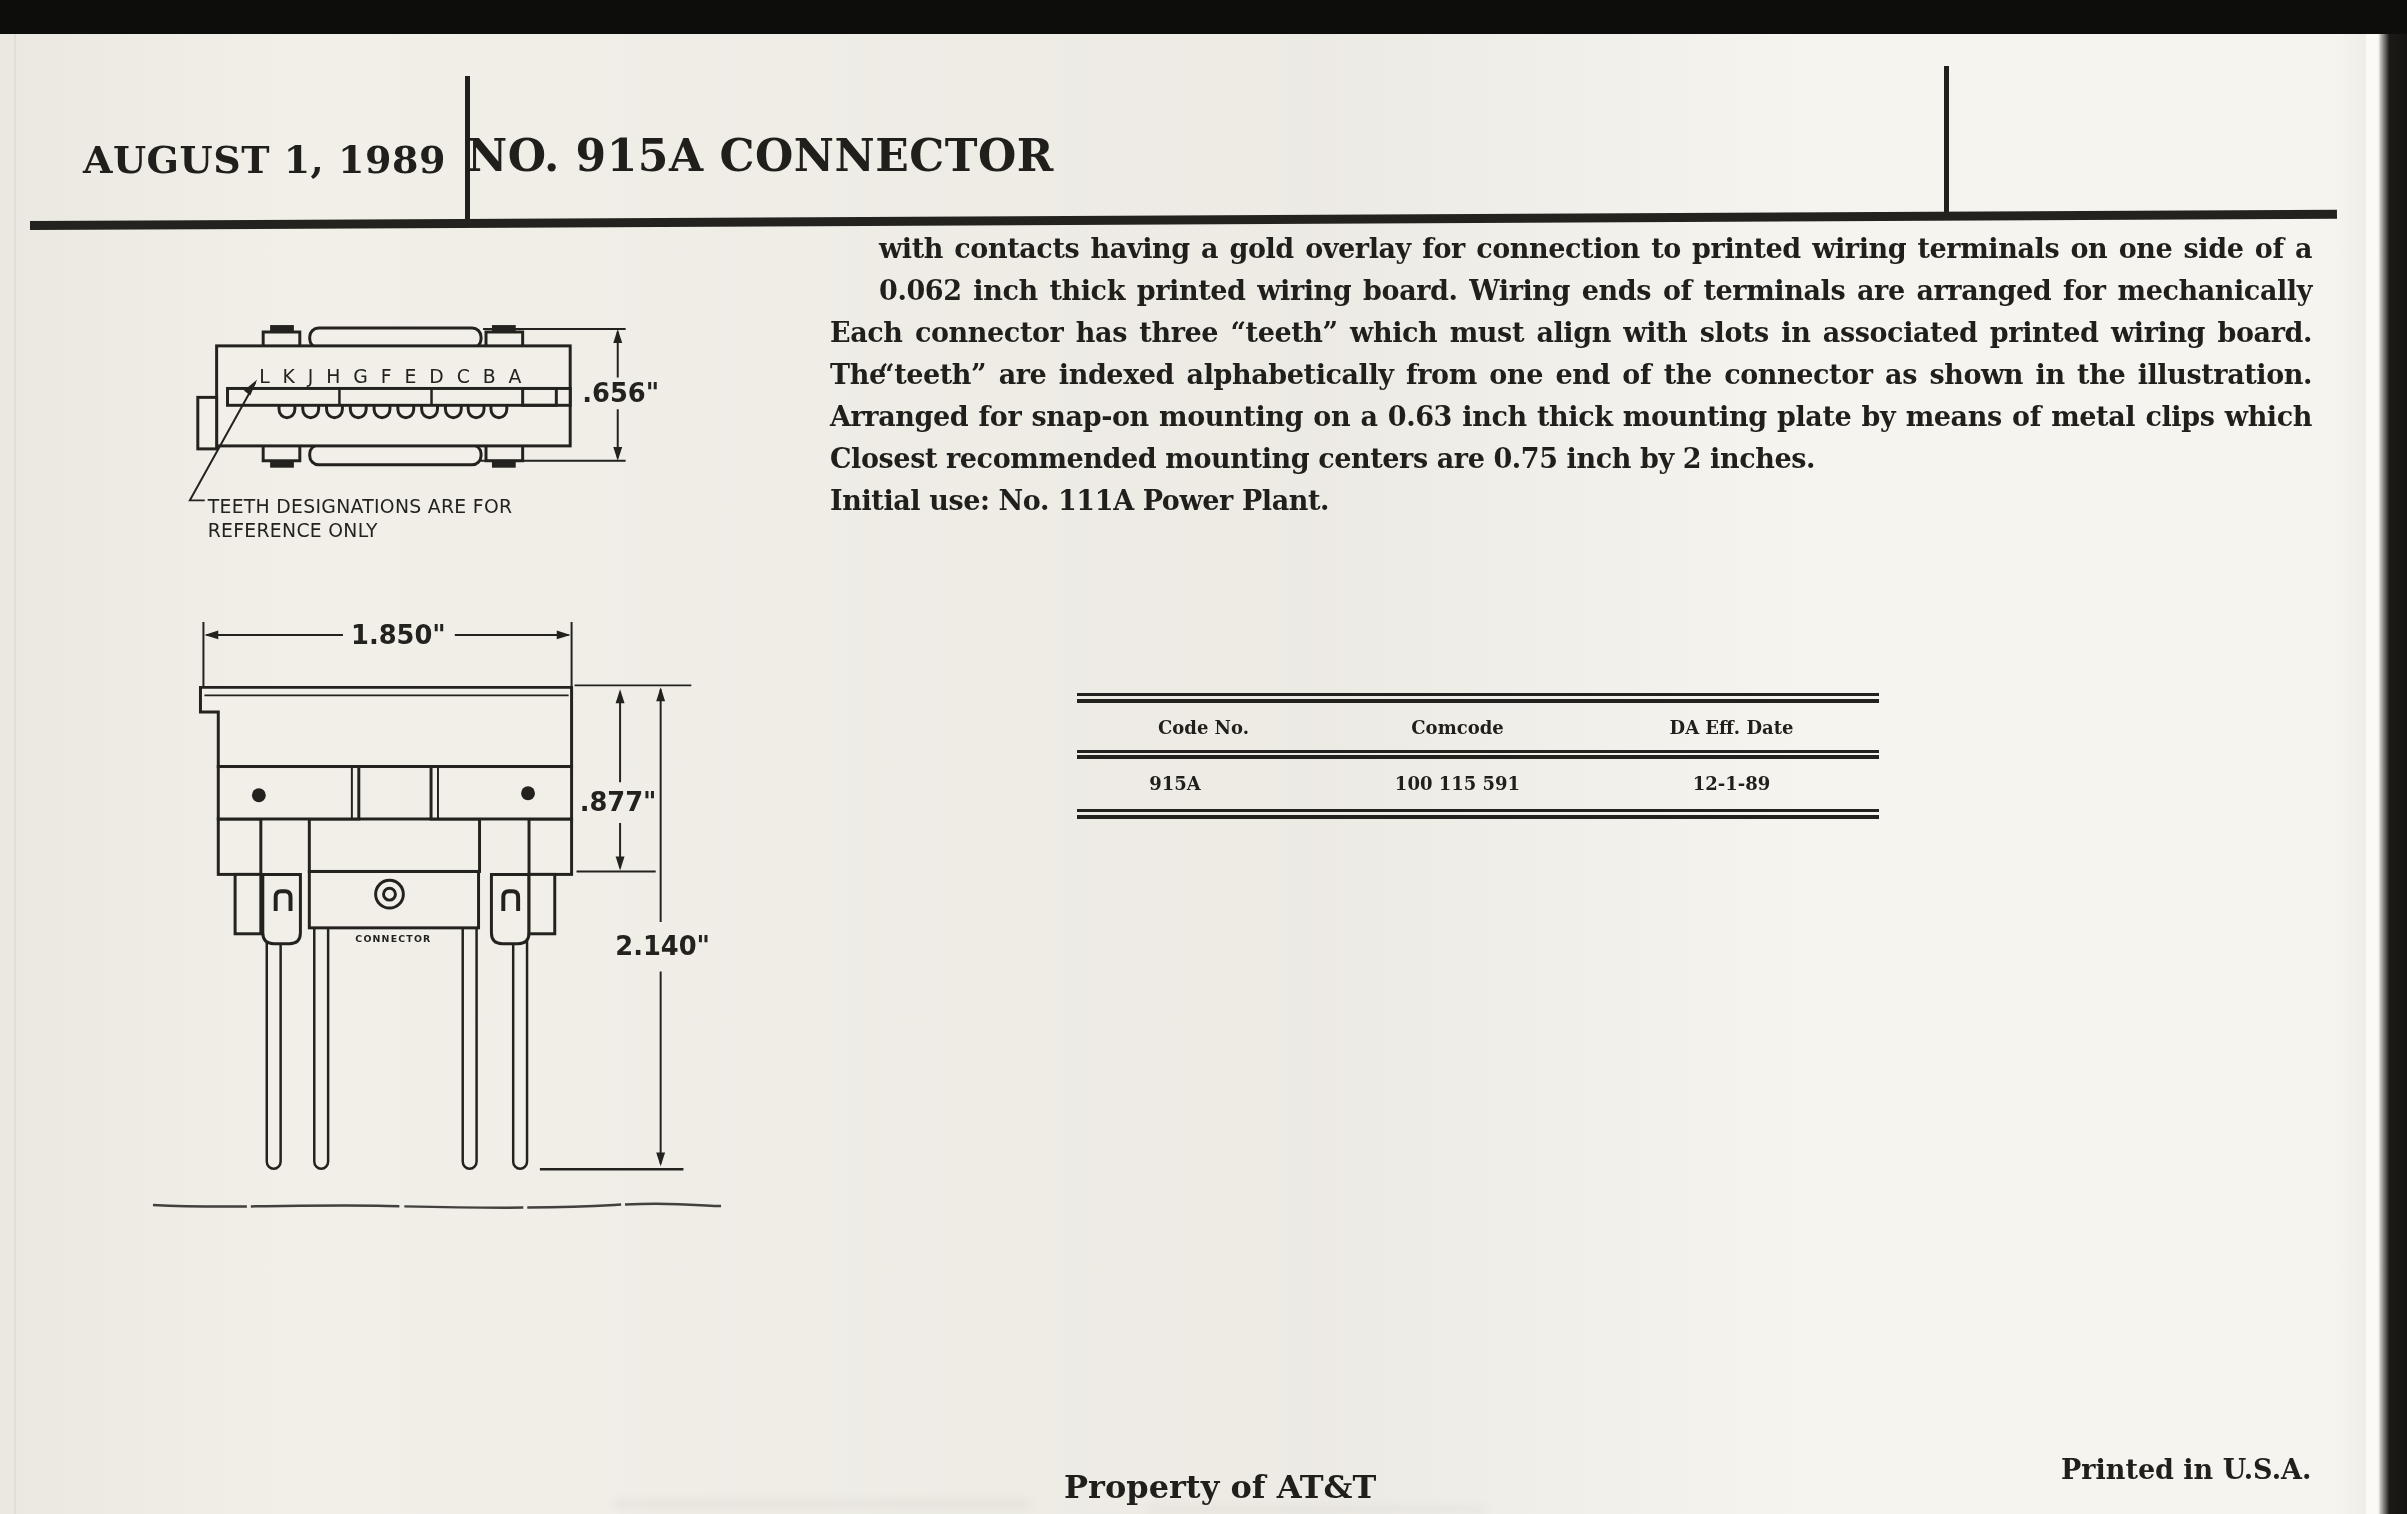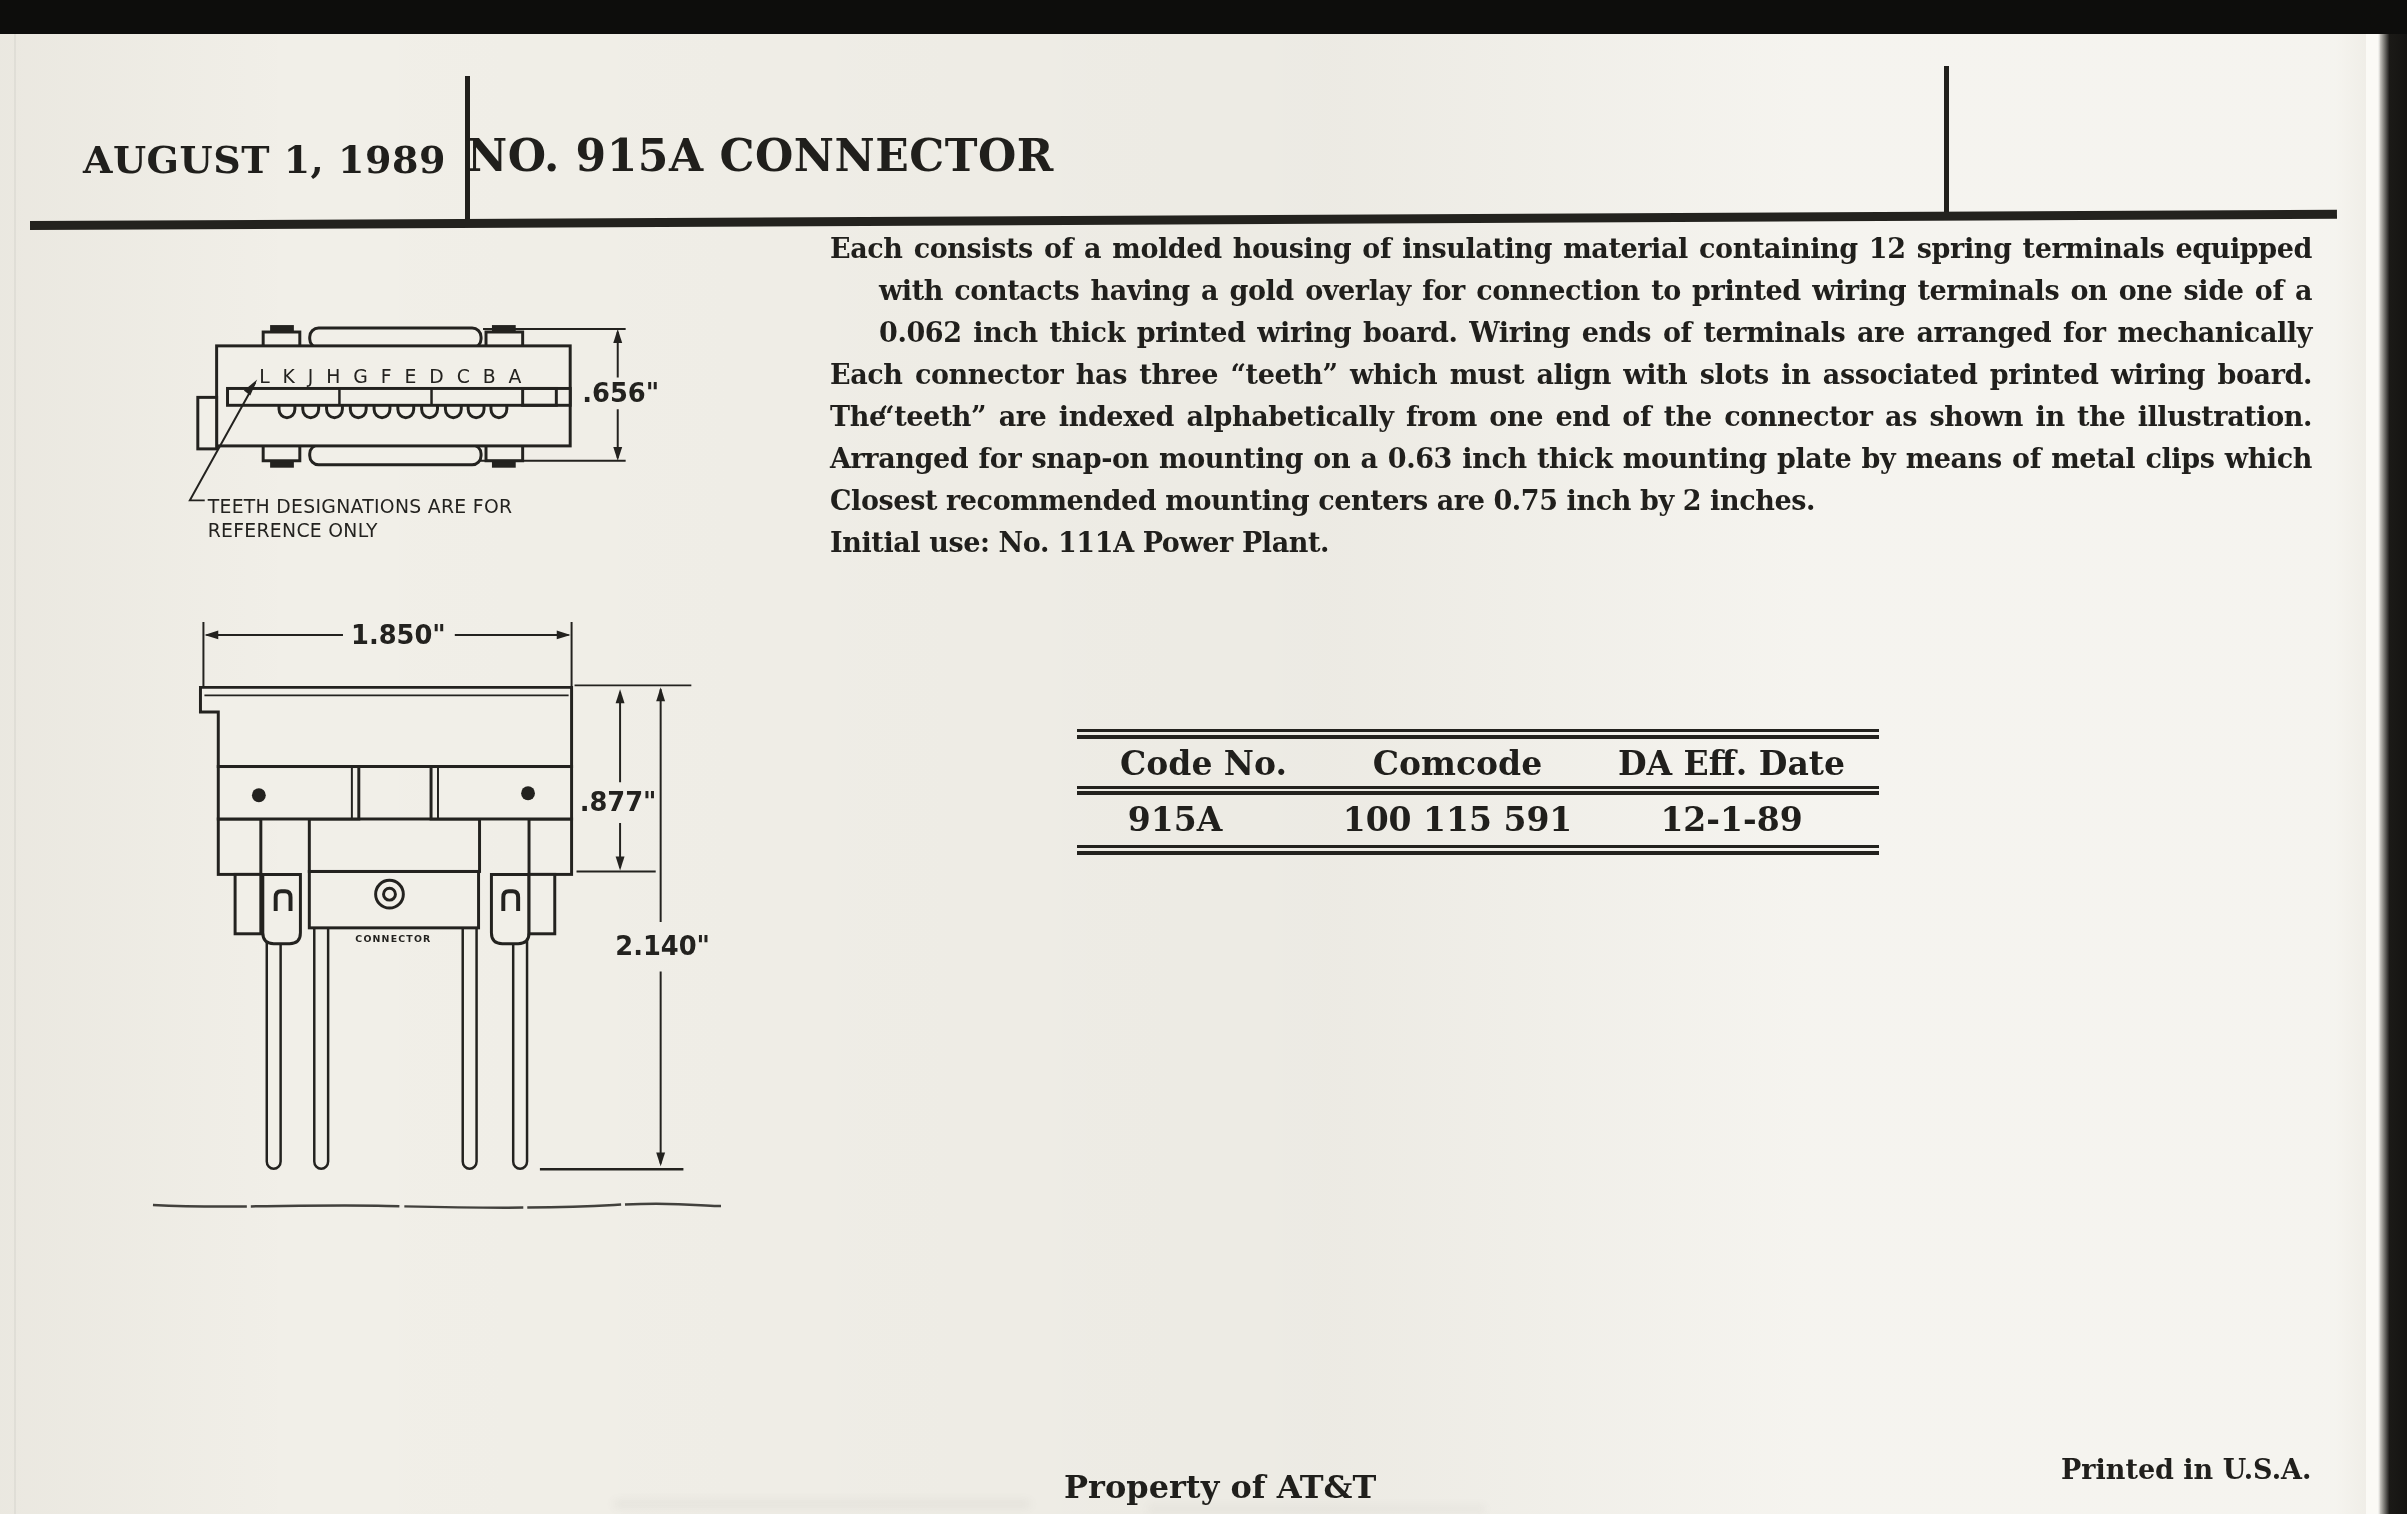--- a/index.html
+++ b/index.html
@@ -27,21 +27,21 @@
   #vline-right{left:1944px;top:66px;height:150px;}
   #header-rule{left:30px;top:221px;width:2307px;height:9px;background:#23221e;
       transform:rotate(-0.28deg);transform-origin:left center;}
   
   #body-text{left:830px;top:228px;width:1482px;font-size:27px;font-weight:700;
       letter-spacing:-0.4px;}
   #body-text .line{height:42px;line-height:42px;white-space:normal;}
   #body-text .cont{margin-left:49px;}
   #body-text .jl{text-align:justify;text-align-last:justify;}
   
-  #spec-table{left:1077px;top:693px;width:802px;font-weight:700;font-size:33px;margin-top:36px;}
+  #spec-table{left:1077px;top:693px;width:802px;font-weight:700;font-size:18px;}
   .t-rule{height:10px;background:linear-gradient(180deg,#23221e 0 32%,rgba(0,0,0,0) 32% 56%,#23221e 56% 100%);}
   .t-rule.mid{height:9px;}
   .t-row{display:flex;}
   .t-row.head{height:47px;line-height:50px;}
   .t-row.data{height:50px;line-height:50px;}
   .t-cell{text-align:center;}
   .c1{width:253px;} .c2{width:255px;} .c3{width:293px;}
   .data .c1{box-sizing:border-box;padding-right:57px;}
   
   svg{overflow:visible;}
@@ -67,21 +67,20 @@
 
 <div class="abs ni" id="date-label">AUGUST 1, 1989</div>
 <div class="abs ni vline" id="vline-left"></div>
 <div class="abs ni vline" id="vline-right"></div>
 <div class="abs ni" id="page-title-wrap">
   <span id="page-title">NO. 915A CONNECTOR</span>
 </div>
 <div class="abs ni" id="header-rule"></div>
 
 <div class="abs ni" id="body-text">
-  <div class="line jl">Each consists of a molded housing of insulating material containing 12 spring terminals equipped</div>
   <div class="line cont jl">with contacts having a gold overlay for connection to printed wiring terminals on one side of a</div>
   <div class="line cont jl">0.062 inch thick printed wiring board. Wiring ends of terminals are arranged for mechanically</div>
   <div class="line jl">Each connector has three “teeth” which must align with slots in associated printed wiring board. The</div>
   <div class="line cont jl">“teeth” are indexed alphabetically from one end of the connector as shown in the illustration.</div>
   <div class="line jl">Arranged for snap-on mounting on a 0.63 inch thick mounting plate by means of metal clips which</div>
   <div class="line">Closest recommended mounting centers are 0.75 inch by 2 inches.</div>
   <div class="line">Initial use: No. 111A Power Plant.</div>
 </div>
 
 <div class="abs ni" id="spec-table">

